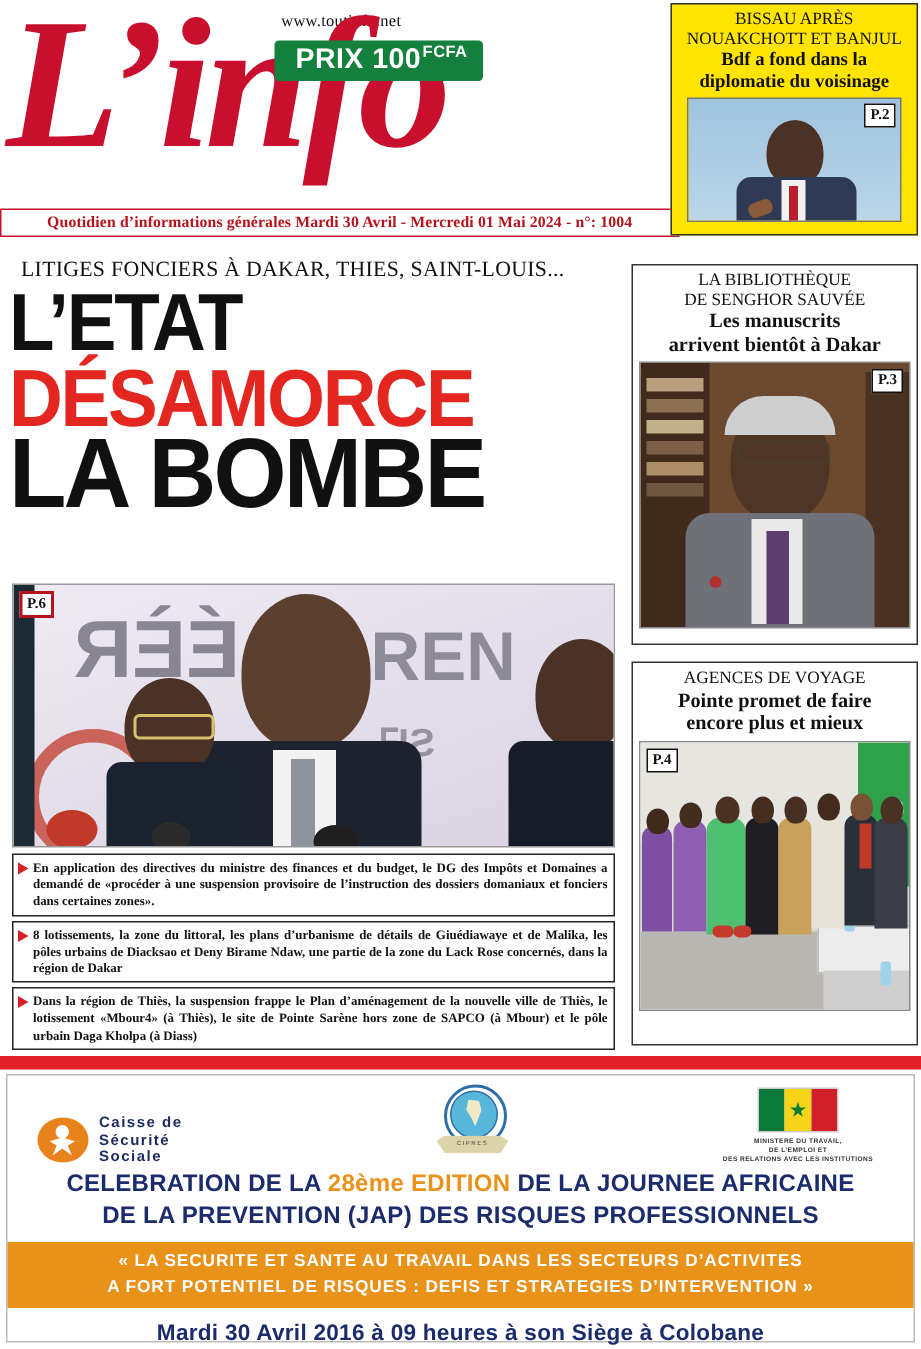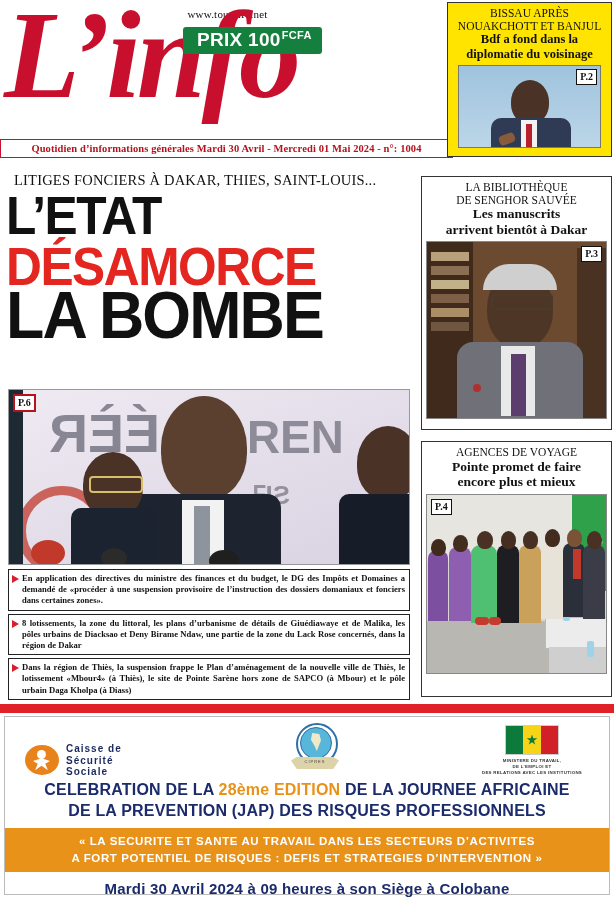--- a/index.html
+++ b/index.html
@@ -304,16 +304,16 @@
     <div class="ad-h1">
       <span>CELEBRATION DE LA </span><span class="org">28ème EDITION</span><span> DE LA JOURNEE AFRICAINE</span>
     </div>
     <div class="ad-h1" style="padding-top:0;">DE LA PREVENTION (JAP) DES RISQUES PROFESSIONNELS</div>
 
     <div class="ad-band">
       <div>« LA SECURITE ET SANTE AU TRAVAIL DANS LES SECTEURS D’ACTIVITES</div>
       <div>A FORT POTENTIEL DE RISQUES : DEFIS ET STRATEGIES D’INTERVENTION »</div>
     </div>
 
-    <div class="ad-foot">Mardi 30 Avril 2024 à 09 heures à son Siège à Colobane</div>
+    <div class="ad-foot">Mardi 30 Avril 2016 à 09 heures à son Siège à Colobane</div>
   </div>
 
 </div>
 
 </body></html>

